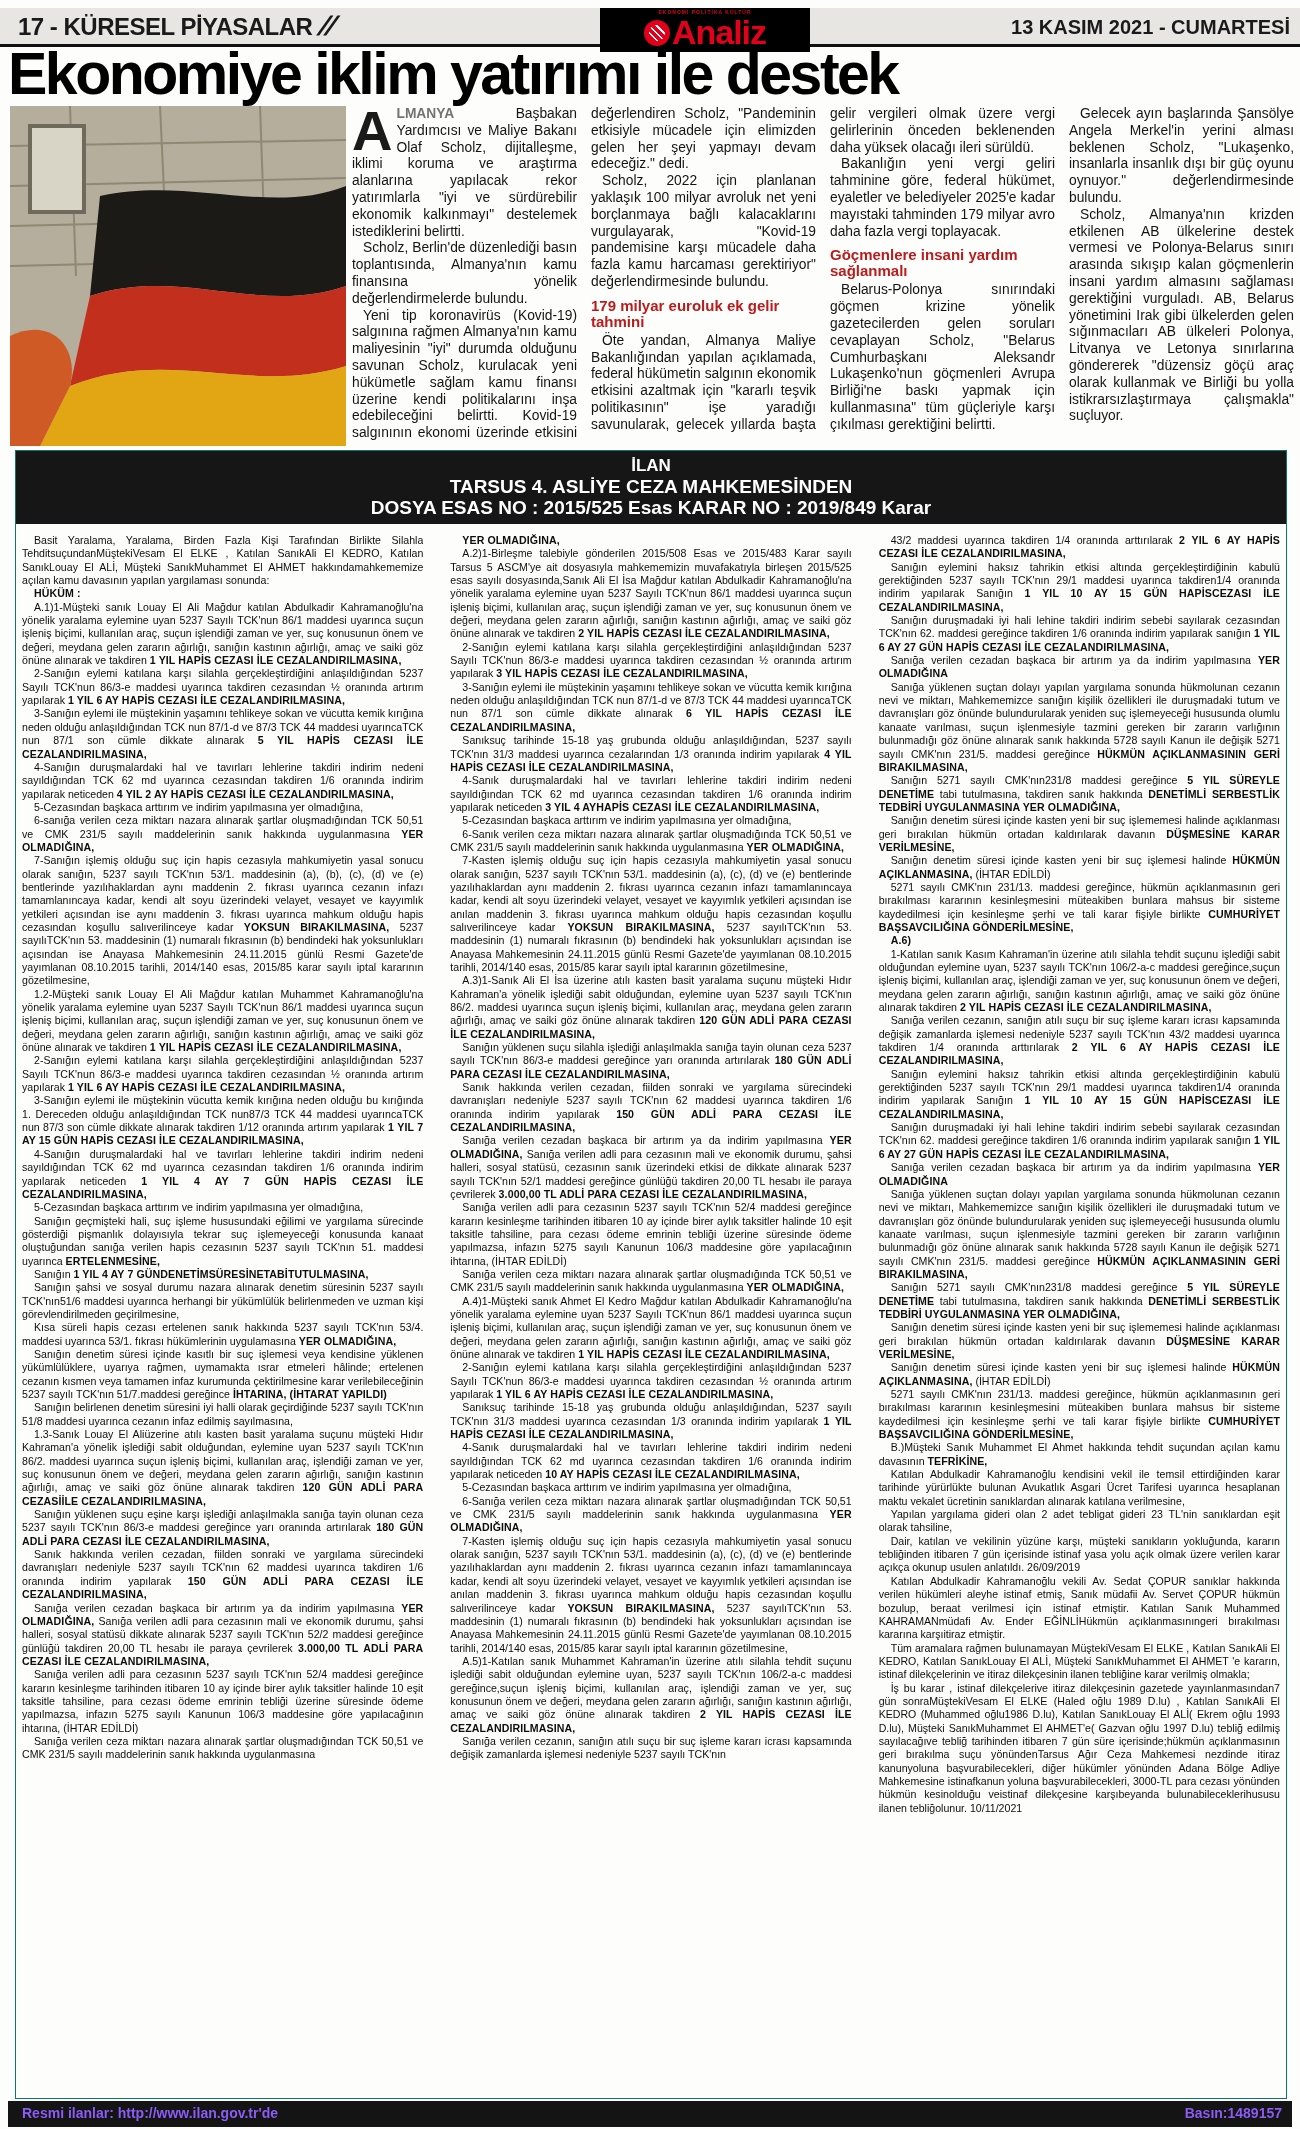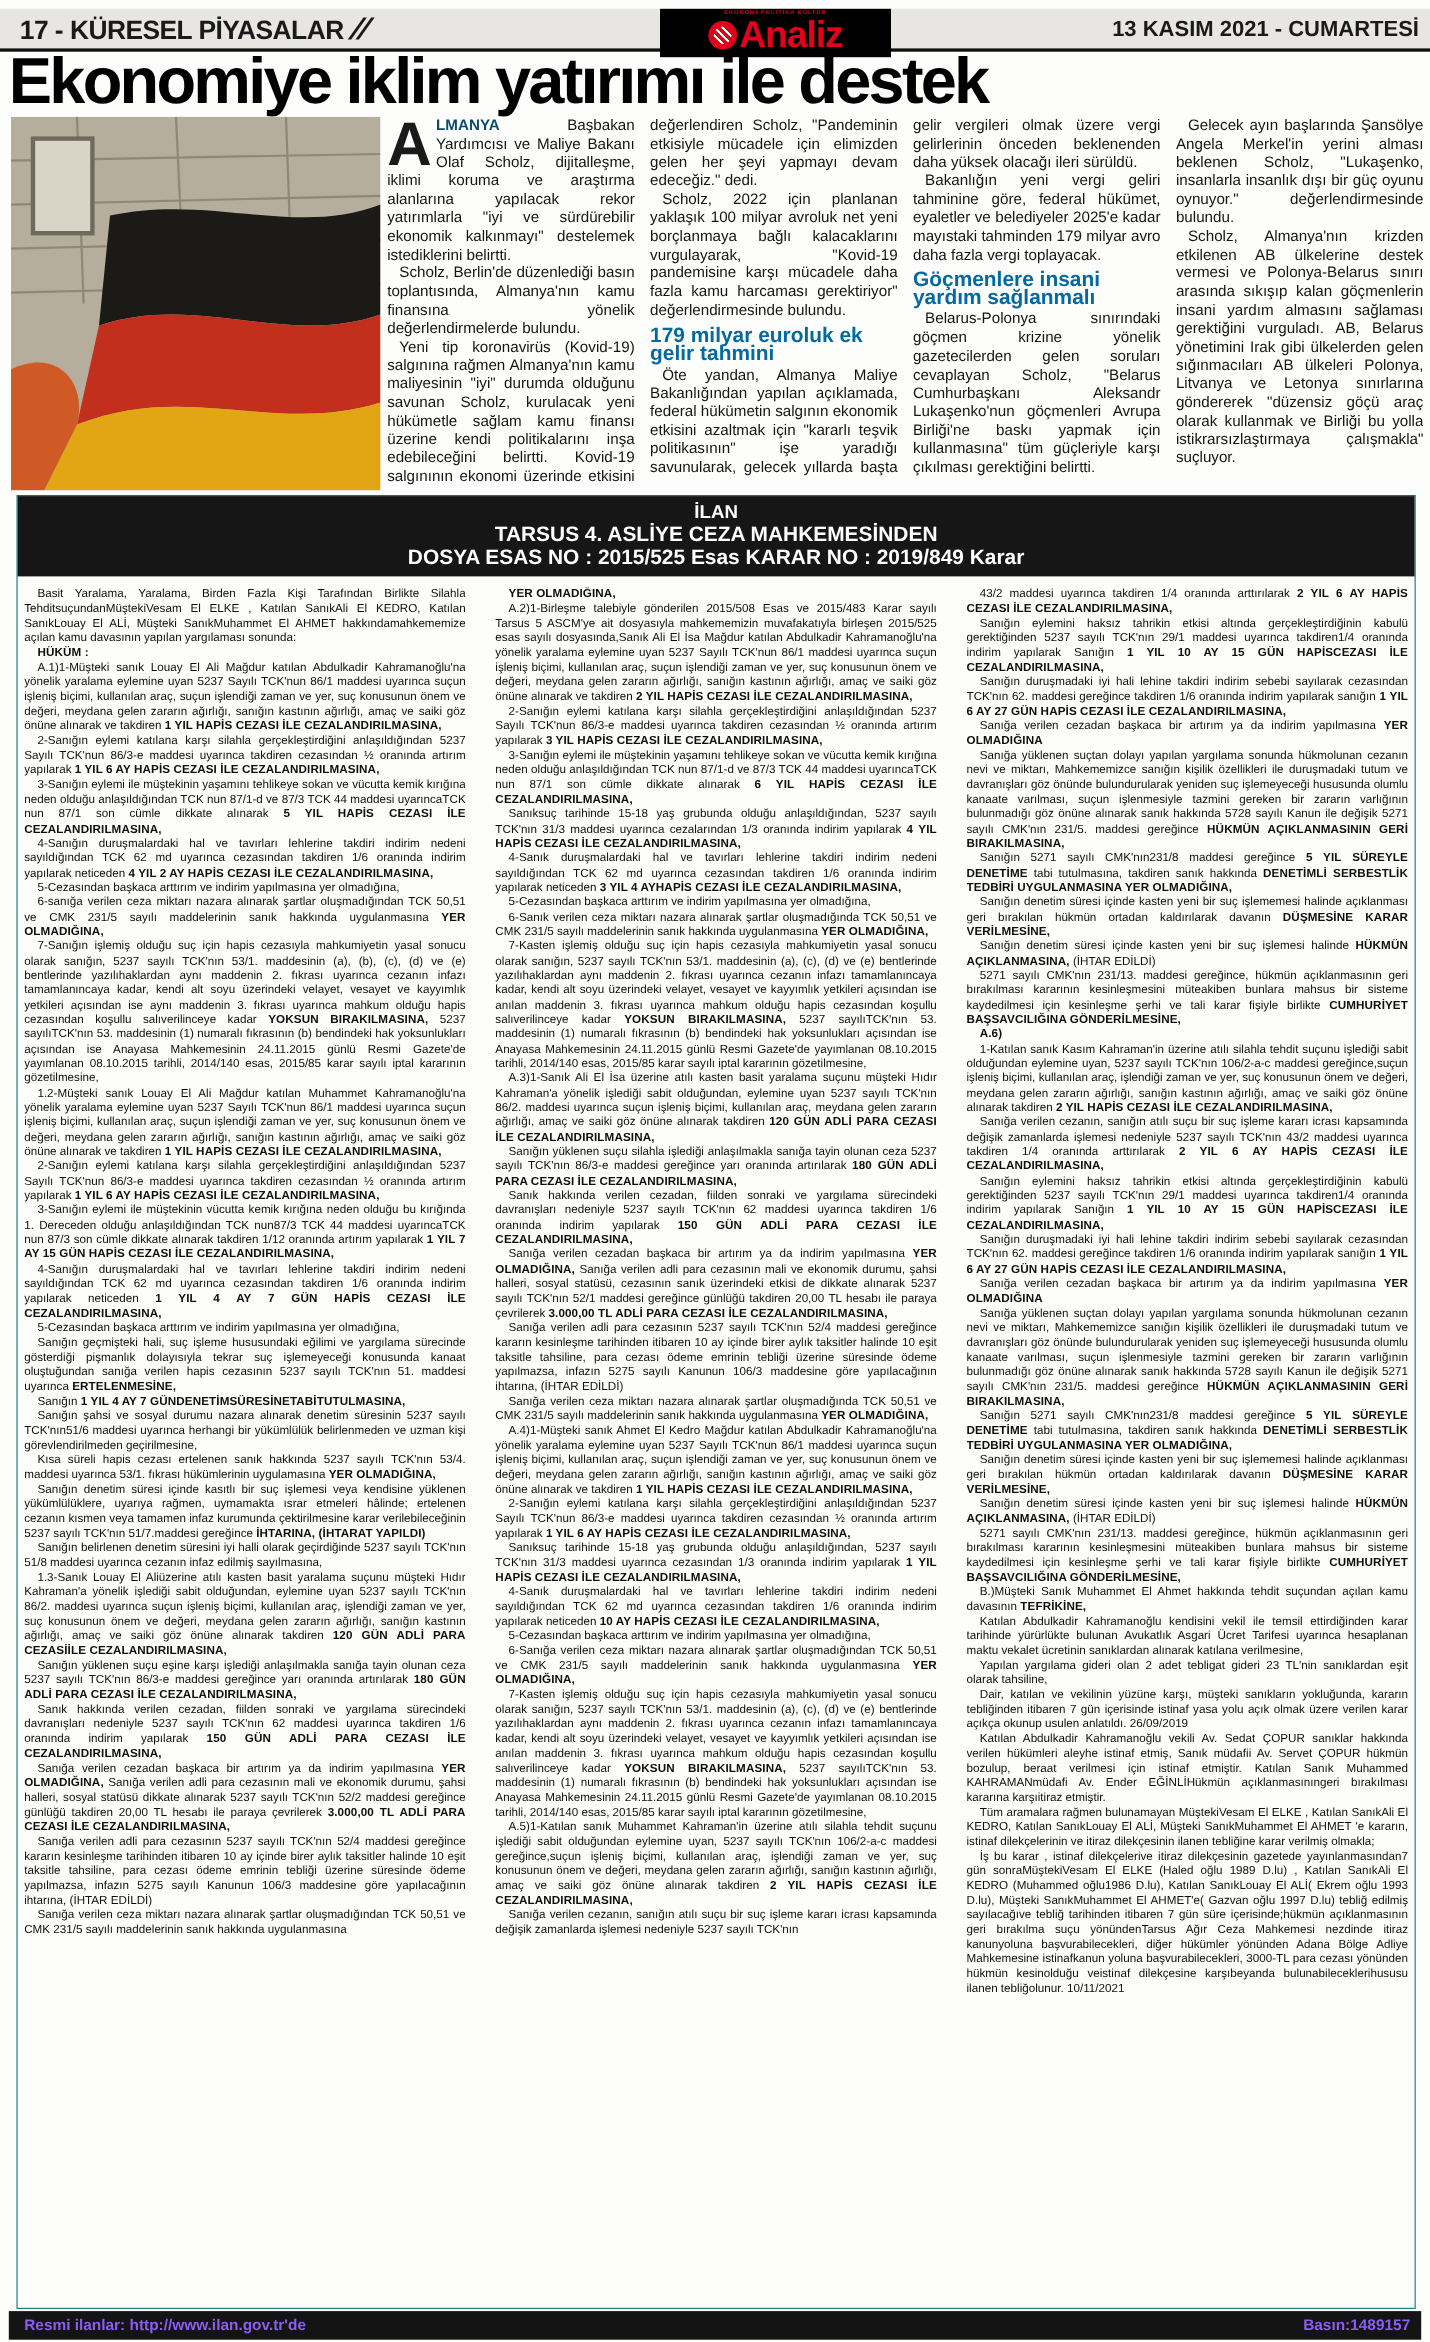--- a/index.html
+++ b/index.html
@@ -15,23 +15,23 @@
   #logo-mark:before{content:"";position:absolute;left:5px;top:5px;width:16px;height:16px;border-radius:50%;background:
     repeating-linear-gradient(45deg,#fff 0 2px,#e2001a 2px 5px);}
   #date{position:absolute;right:10px;top:8px;font-size:20px;font-weight:bold;color:#1a1a1a;}
   
   #headline{position:absolute;left:8px;top:46px;width:1286px;font-size:59px;font-weight:bold;letter-spacing:-2.5px;color:#000;line-height:56px;white-space:nowrap;}
   
   #photo{position:absolute;left:10px;top:106px;width:336px;height:340px;overflow:hidden;}
   #article-cols{position:absolute;left:352px;top:106px;width:942px;height:341px;column-count:4;column-gap:14px;column-fill:auto;overflow:hidden;}
   #article-cols p{margin:0;text-indent:11px;text-align:justify;font-size:13.8px;line-height:16.8px;color:#141414;}
   #article-cols p.first{text-indent:0;}
-  #article-cols p.subhead{color:#0369a1;font-weight:bold;font-size:19px;line-height:16px;text-indent:0;text-align:left;margin:7px 0 3px 0;}
+  #article-cols p.subhead{color:#b91c1c;font-weight:bold;font-size:15px;line-height:16px;text-indent:0;text-align:left;margin:7px 0 3px 0;}
   .dc{float:left;font-size:56px;line-height:46px;font-weight:bold;padding:2px 4px 0 0;color:#1a1a1a;}
-  #article-cols b{color:#0c4a6e;}
+  #article-cols b{color:#737373;}
   
   #notice-box{position:absolute;left:15px;top:450px;width:1270px;height:1647px;border:1px solid #0f766e;background:#fdfdfb;}
   #notice-banner{background:#161616;color:#fff;text-align:center;padding:5px 0 6px 0;}
   #notice-banner .b1{font-size:17px;font-weight:bold;line-height:20px;}
   #notice-banner .b2{font-size:19px;font-weight:bold;line-height:21px;}
   #notice-banner .b3{font-size:19px;font-weight:bold;line-height:21px;}
   #notice-cols{display:flex;gap:27px;padding:10px 6px 0 6px;}
   .ncol{width:403px;height:1558px;overflow:hidden;}
   .ncol p{margin:0;text-indent:12px;text-align:justify;font-size:10.6px;line-height:13.35px;color:#0d0d0d;}
   .ncol p b{letter-spacing:.1px;}

